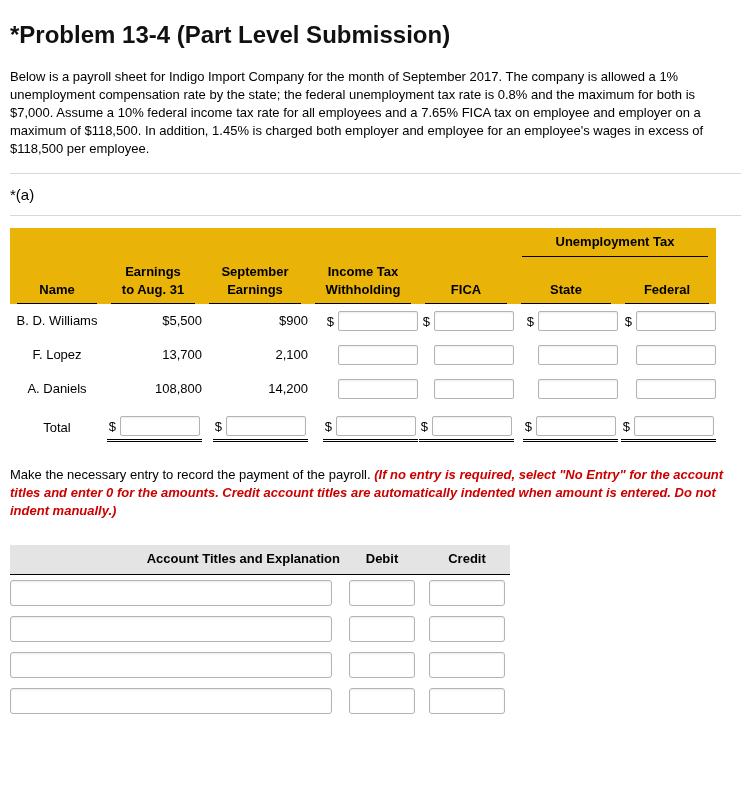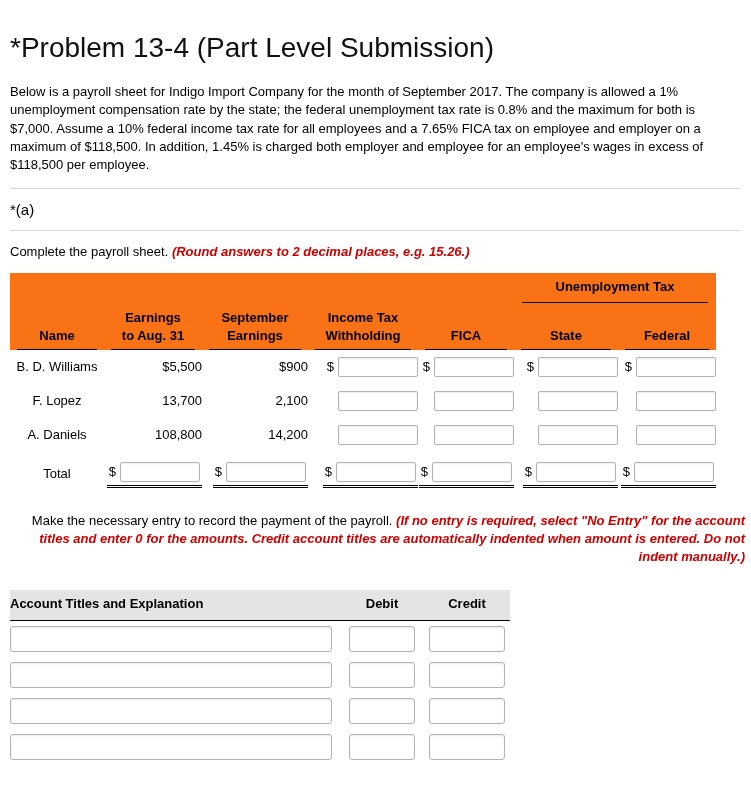--- a/index.html
+++ b/index.html
@@ -1,51 +1,51 @@
 <!DOCTYPE html>
 <html><head>
 <meta charset="utf-8">
 <style>
   * { box-sizing: border-box; }
   body { margin: 0; background: #fff; color: #000;
          font: 13px/1.4 "Liberation Sans", sans-serif; }
   .page { width: 751px; min-height: 810px; padding: 10px 10px 18px; }
 
-  h1 { font-size: 28px; font-weight: 400; color: #111; margin: 18px 0 16px; }
+  h1 { font-size: 24px; font-weight: 700; color: #111; margin: 8px 0 16px; }
   .intro { margin: 0 0 14px; width: 731px; }
 
   hr.divider { border: 0; border-top: 1px solid #d8d8d8; margin: 10px 0; }
   .section-label { font-size: 15px; margin: 6px 0; }
 
   .instruction { margin: 12px 0 2px; }
   .red { color: #cc0000; font-weight: bold; font-style: italic; }
 
   
   table.payroll { border-collapse: collapse; table-layout: fixed; margin-top: 12px; }
-  .payroll thead th { background: #f97316; padding: 0; font-weight: bold;
+  .payroll thead th { background: #eab308; padding: 0; font-weight: bold;
                       font-size: 13px; vertical-align: bottom; }
   .ghdr { margin: 0 8px; padding: 5px 0 5px; border-bottom: 1px solid #000; text-align: center; }
   .hdr  { margin: 4px 7px 0; padding: 2px 0 4px; border-bottom: 1px solid #000;
           text-align: center; white-space: pre-line; }
   .payroll tbody td { height: 34px; padding: 0; vertical-align: middle; }
   .name-cell  { text-align: center; padding-left: 2px; }
   .num-cell   { text-align: right; padding-right: 12px; }
   .input-cell { text-align: right; padding-right: 6px; white-space: nowrap; }
   .dollar { margin-right: 4px; }
   input.box { width: 80px; height: 20px; border: 1px solid #b3b3b3; border-radius: 2px;
               background: #fff; box-shadow: inset 0 1px 2px rgba(0,0,0,.08); }
   tr.trow td { height: 44px; }
   .dbl { display: inline-block; border-bottom: 3px double #000; padding: 2px 2px 3px 2px; }
 
   
-  .journal-prompt { margin: 16px 0 24px; width: 735px; text-align: right; }
+  .journal-prompt { margin: 16px 0 24px; width: 735px; }
   table.journal { border-collapse: collapse; table-layout: fixed; margin-top: 10px; }
   .journal th { background: #e4e4e4; border-bottom: 1px solid #000;
                 font-weight: bold; font-size: 13px; padding: 5px 0 6px; }
-  .jh-account { text-align: left; padding-left: 3px; margin-left: 16px; }
+  .jh-account { text-align: right; padding-left: 3px; margin-left: 16px; }
   .jh-debit, .jh-credit { text-align: center; }
   .journal td { padding: 5px 0; }
   .jc-debit, .jc-credit { text-align: center; }
   input.acct   { width: 322px; height: 26px; border: 1px solid #b3b3b3; border-radius: 3px;
                  background: #fff; box-shadow: inset 0 1px 2px rgba(0,0,0,.08); }
   input.debit  { width: 66px; height: 26px; border: 1px solid #b3b3b3; border-radius: 3px;
                  background: #fff; box-shadow: inset 0 1px 2px rgba(0,0,0,.08); }
   input.credit { width: 76px; height: 26px; border: 1px solid #b3b3b3; border-radius: 3px;
                  background: #fff; box-shadow: inset 0 1px 2px rgba(0,0,0,.08); }
 </style>
@@ -55,23 +55,20 @@
 <div class="page">
 
   <h1>*Problem 13-4 (Part Level Submission)</h1>
 
   <p class="intro">Below is a payroll sheet for Indigo Import Company for the month of September 2017. The company is allowed a 1% unemployment compensation rate by the state; the federal unemployment tax rate is 0.8% and the maximum for both is $7,000. Assume a 10% federal income tax rate for all employees and a 7.65% FICA tax on employee and employer on a maximum of $118,500. In addition, 1.45% is charged both employer and employee for an employee's wages in excess of $118,500 per employee.</p>
 
   <hr class="divider">
   <div class="section-label">*(a)</div>
   <hr class="divider">
 
-  <p class="instruction">
-    <span>Complete the payroll sheet. </span><span class="red">(Round answers to 2 decimal places, e.g. 15.26.)</span>
-  </p>
 
   <table class="payroll">
     <colgroup>
       <col style="width:94px">
         <col style="width:98px">
         <col style="width:106px">
       <col style="width:110px">
         <col style="width:96px">
         <col style="width:104px">
         <col style="width:98px">

